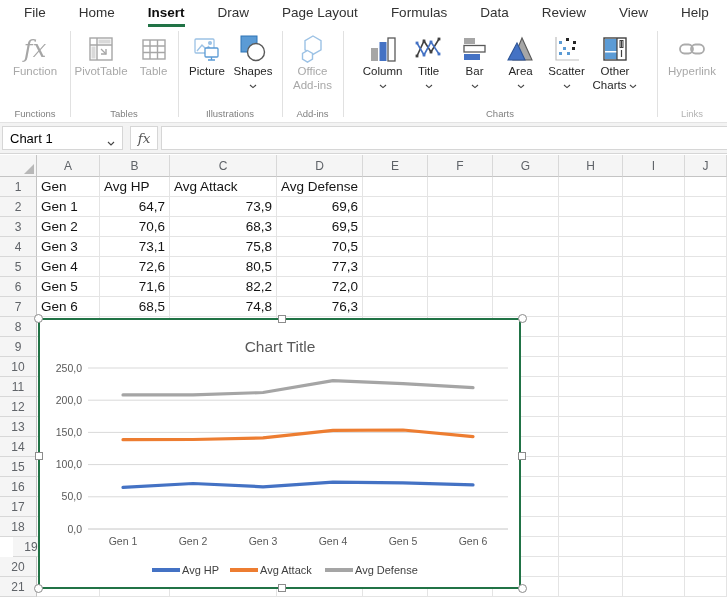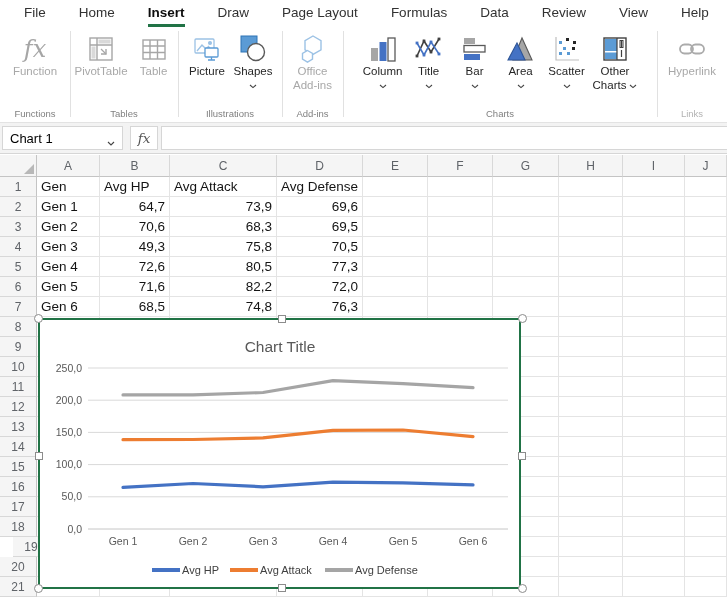--- a/index.html
+++ b/index.html
@@ -326,21 +326,21 @@
       <div class="gc cell num" style="left: 170px; top: 62px; width: 107px; height: 20px;">68,3</div>
       <div class="gc cell num" style="left: 277px; top: 62px; width: 86px; height: 20px;">69,5</div>
       <div class="gc cell" style="left: 363px; top: 62px; width: 65px; height: 20px;"></div>
       <div class="gc cell" style="left: 428px; top: 62px; width: 65px; height: 20px;"></div>
       <div class="gc cell" style="left: 493px; top: 62px; width: 66px; height: 20px;"></div>
       <div class="gc cell" style="left: 559px; top: 62px; width: 64px; height: 20px;"></div>
       <div class="gc cell" style="left: 623px; top: 62px; width: 62px; height: 20px;"></div>
       <div class="gc cell" style="left: 685px; top: 62px; width: 42px; height: 20px;"></div>
       <div class="gc rcell" style="left: 0px; top: 82px; width: 37px; height: 20px;">4</div>
       <div class="gc cell" style="left: 37px; top: 82px; width: 63px; height: 20px;">Gen 3</div>
-      <div class="gc cell num" style="left: 100px; top: 82px; width: 70px; height: 20px;">49,3</div>
+      <div class="gc cell num" style="left: 100px; top: 82px; width: 70px; height: 20px;">73,1</div>
       <div class="gc cell num" style="left: 170px; top: 82px; width: 107px; height: 20px;">75,8</div>
       <div class="gc cell num" style="left: 277px; top: 82px; width: 86px; height: 20px;">70,5</div>
       <div class="gc cell" style="left: 363px; top: 82px; width: 65px; height: 20px;"></div>
       <div class="gc cell" style="left: 428px; top: 82px; width: 65px; height: 20px;"></div>
       <div class="gc cell" style="left: 493px; top: 82px; width: 66px; height: 20px;"></div>
       <div class="gc cell" style="left: 559px; top: 82px; width: 64px; height: 20px;"></div>
       <div class="gc cell" style="left: 623px; top: 82px; width: 62px; height: 20px;"></div>
       <div class="gc cell" style="left: 685px; top: 82px; width: 42px; height: 20px;"></div>
       <div class="gc rcell" style="left: 0px; top: 102px; width: 37px; height: 20px;">5</div>
       <div class="gc cell" style="left: 37px; top: 102px; width: 63px; height: 20px;">Gen 4</div>

